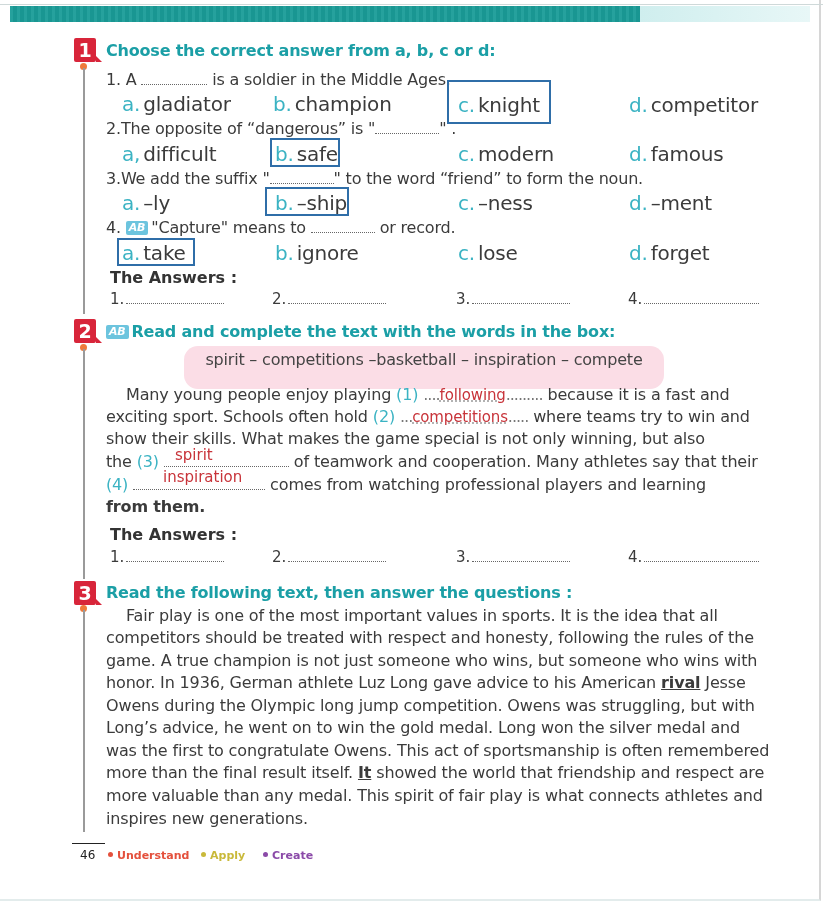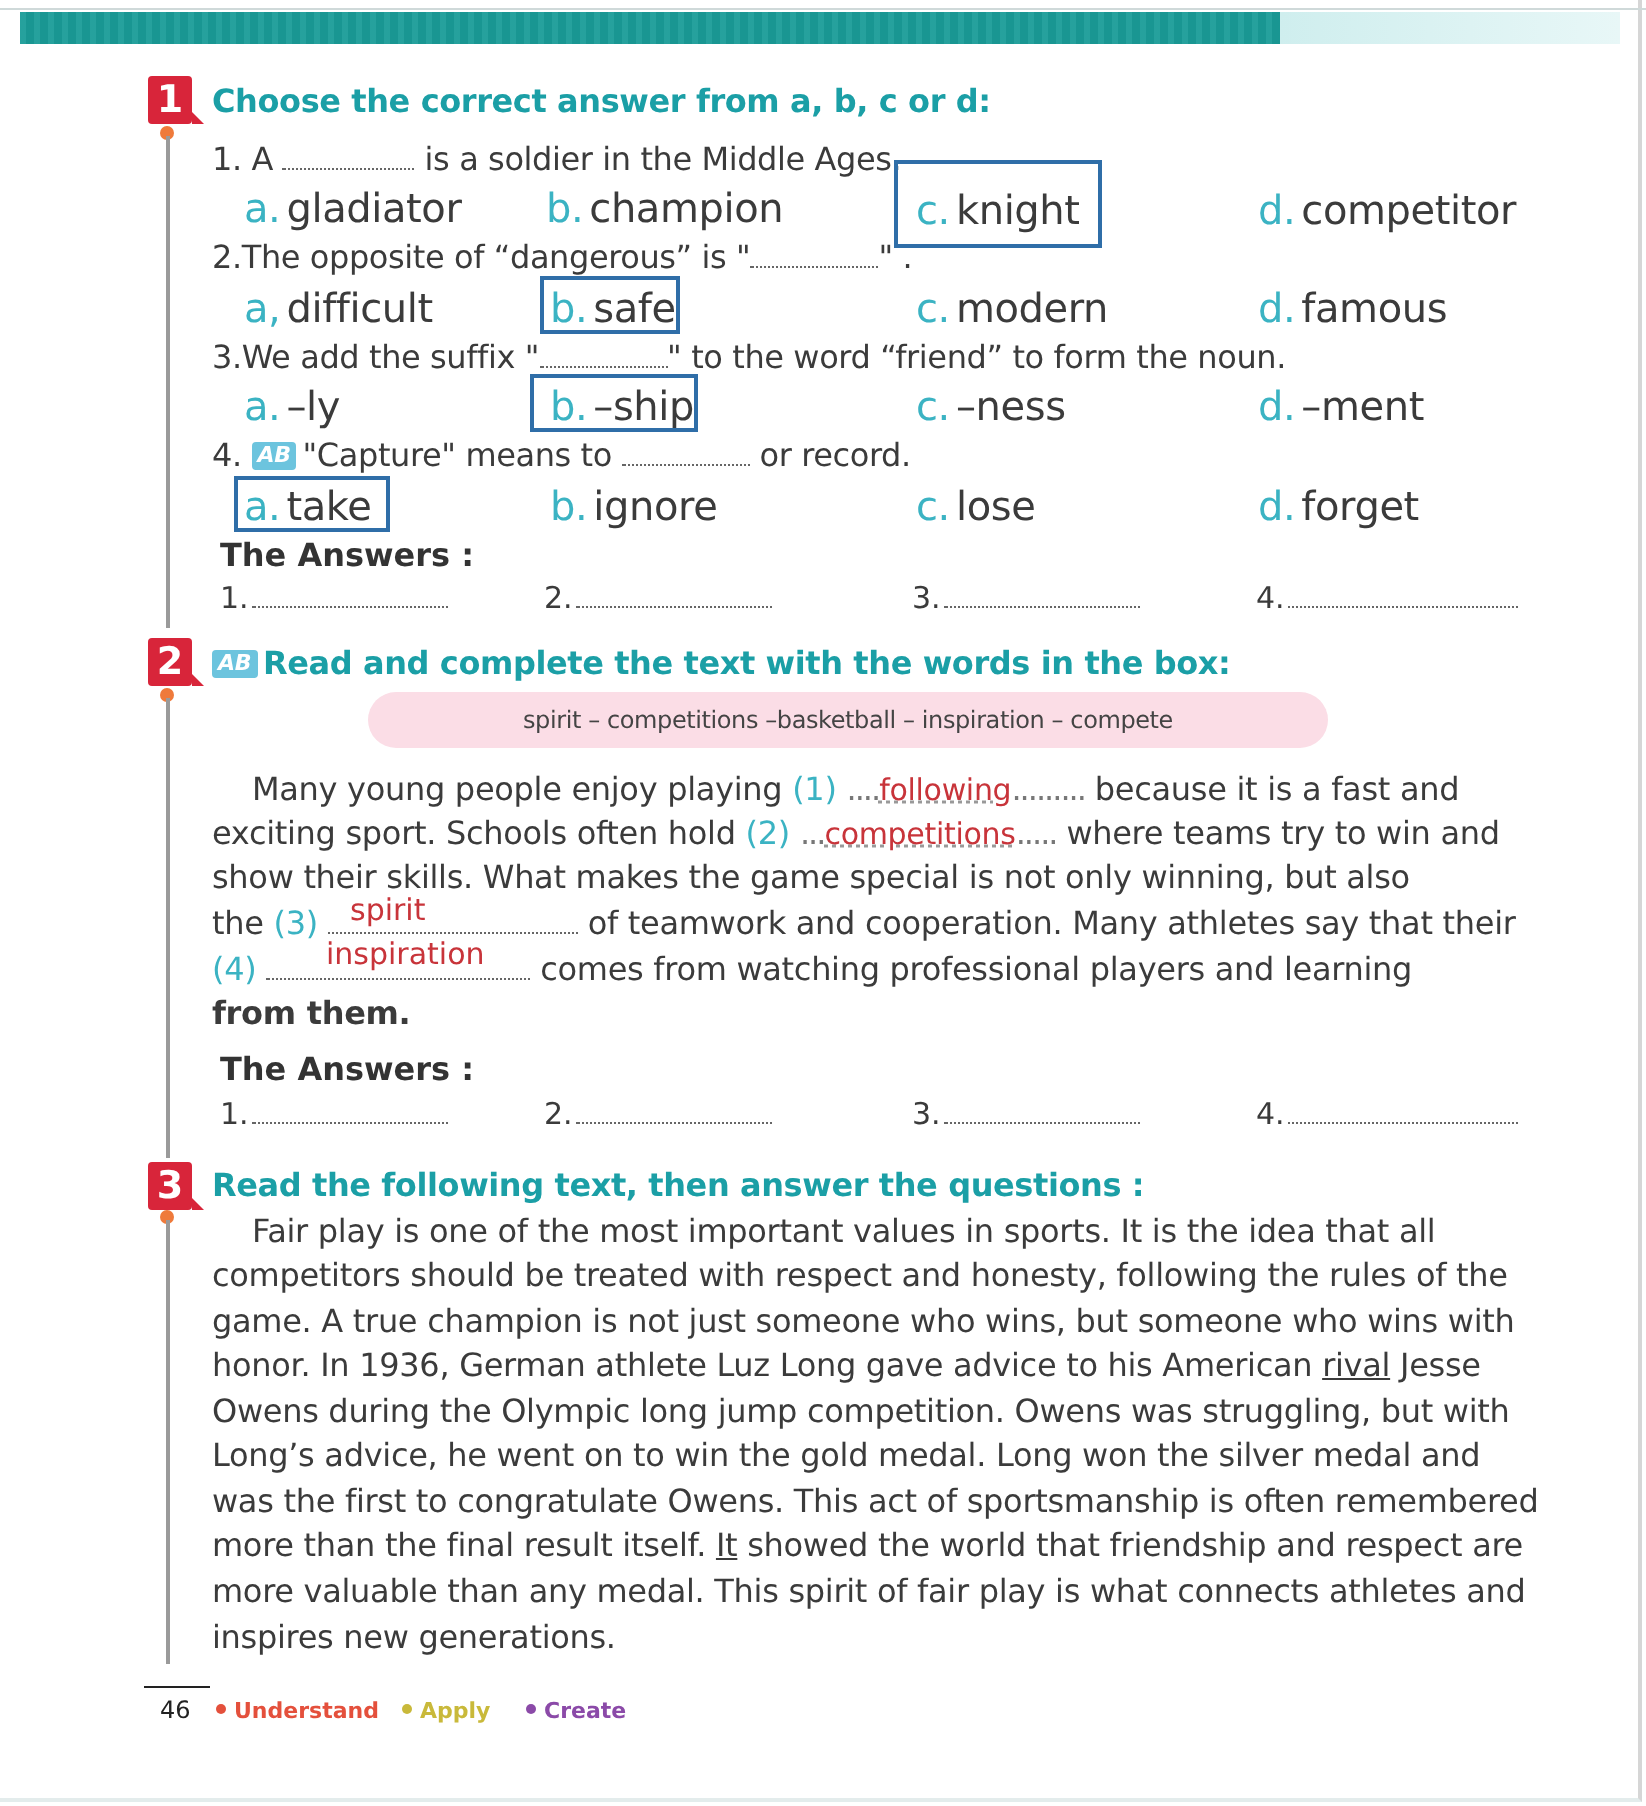--- a/index.html
+++ b/index.html
@@ -27,28 +27,28 @@
   .q { position: absolute; font-size: 16px; color: #3b3b3b; white-space: nowrap; letter-spacing: -0.2px; }
   .opt { position: absolute; font-size: 20px; color: #3b3b3b; white-space: nowrap; letter-spacing: -0.2px; }
   .opt .l { color: #3bb3c3; margin-right: 3px; }
   .box { position: absolute; border: 2px solid #2f6ea8; }
   .dots { display: inline-block; border-bottom: 1px dotted #666; height: 12px; vertical-align: baseline; }
 
   .ans-title { position: absolute; font-weight: bold; font-size: 16px; color: #333; }
   .ans { position: absolute; font-size: 15px; color: #3b3b3b; white-space: nowrap; }
   .ans .dots { width: 98px; margin-left: 2px; }
 
-  .wordbox { position: absolute; left: 184px; top: 346px; width: 480px; height: 28px; background: #fbdde6;
-    border-radius: 14px; font-size: 12px; color: #444; text-align: center; line-height: 28px; letter-spacing: -0.2px; }
+  .wordbox { position: absolute; left: 184px; top: 346px; width: 480px; height: 43px; background: #fbdde6;
+    border-radius: 14px; font-size: 16px; color: #444; text-align: center; line-height: 28px; letter-spacing: -0.2px; }
 
   .para { position: absolute; font-size: 16px; color: #3b3b3b; white-space: nowrap; letter-spacing: -0.15px; }
   .num { color: #3bb3c3; }
   .fill { color: #c8343a; font-size: 15px; text-decoration: underline dotted #999; }
   .fill-up { position: absolute; color: #c8343a; font-size: 15px; }
-  .bold-u { font-weight: normal; text-decoration: underline; }
+  .bold-u { font-weight: bold; text-decoration: underline; }
 
   .footer-line { position: absolute; left: 72px; top: 843px; width: 33px; height: 1px; background: #222; }
   .pagenum { position: absolute; left: 80px; top: 848px; font-size: 12px; color: #222; }
   .legend { position: absolute; top: 849px; font-size: 11px; font-weight: bold; white-space: nowrap; }
   .legend .dot { display: inline-block; width: 5px; height: 5px; border-radius: 50%; margin-right: 4px; vertical-align: 2px; }
 </style>
 </head>
 <body>
 
 <div class="page-border"></div>

